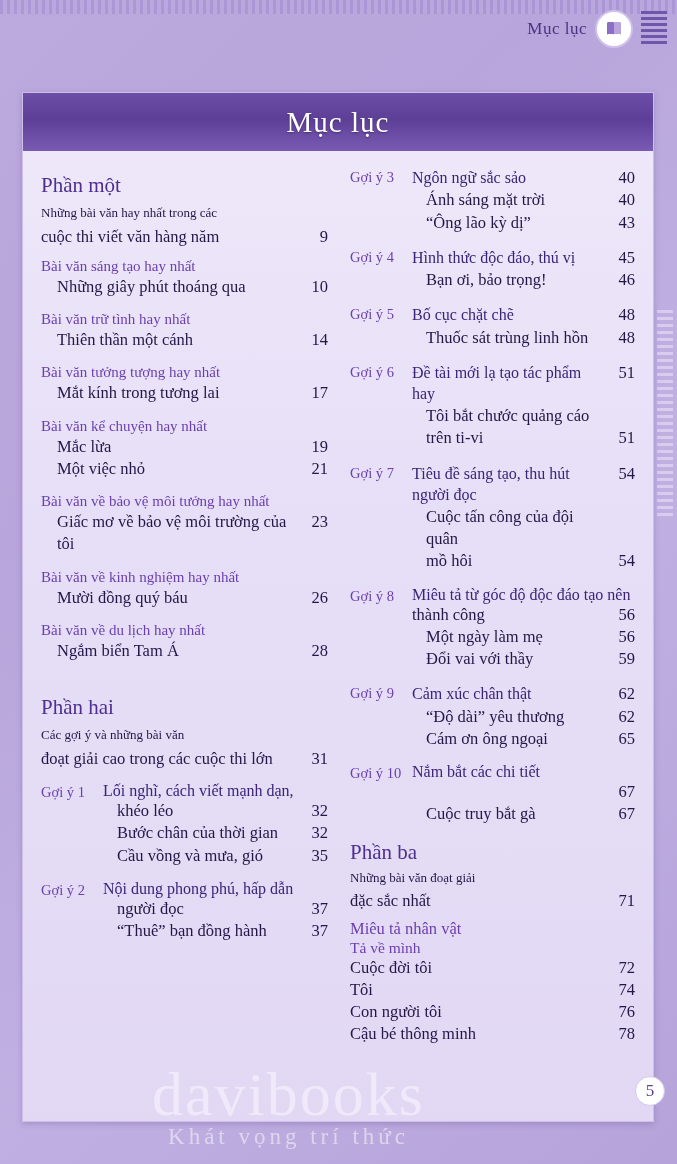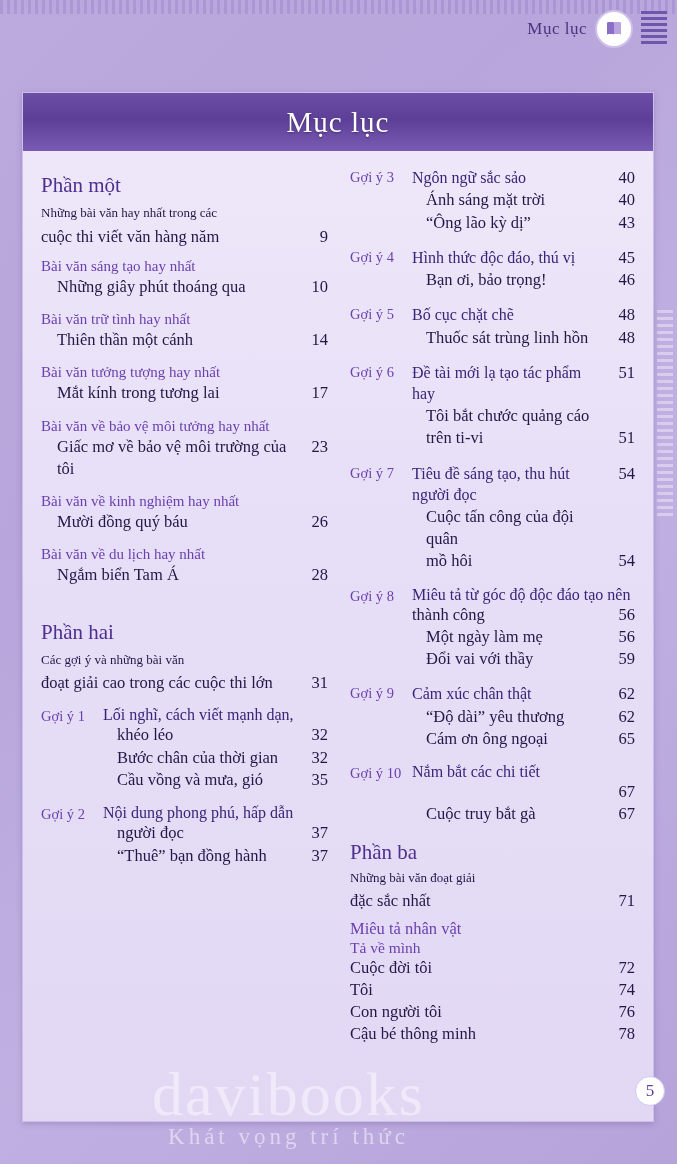--- a/index.html
+++ b/index.html
@@ -200,20 +200,31 @@
         </div>
 
         <div class="group">
           <div class="cat">Bài văn tưởng tượng hay nhất</div>
           <div class="row item">
             <span class="txt">Mắt kính trong tương lai</span>
             <span class="pg">17</span>
           </div>
         </div>
 
+        <div class="group">
+          <div class="cat">Bài văn kể chuyện hay nhất</div>
+          <div class="row item">
+            <span class="txt">Mắc lừa</span>
+            <span class="pg">19</span>
+          </div>
+          <div class="row item">
+            <span class="txt">Một việc nhỏ</span>
+            <span class="pg">21</span>
+          </div>
+        </div>
 
         <div class="group">
           <div class="cat">Bài văn về bảo vệ môi tưởng hay nhất</div>
           <div class="row item">
             <span class="txt">Giấc mơ về bảo vệ môi trường của tôi</span>
             <span class="pg">23</span>
           </div>
         </div>
 
         <div class="group">

